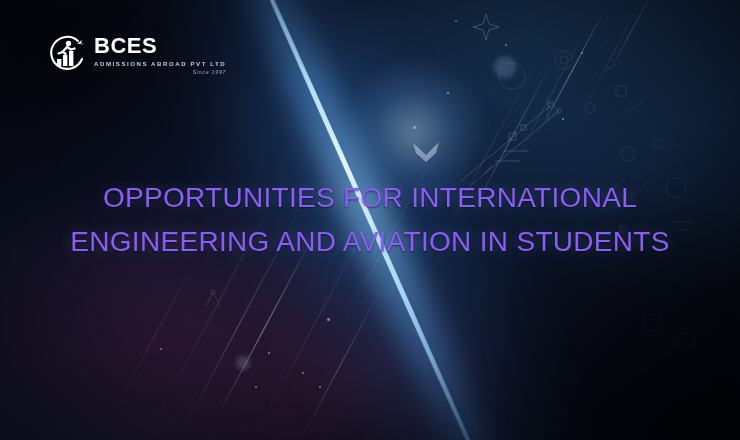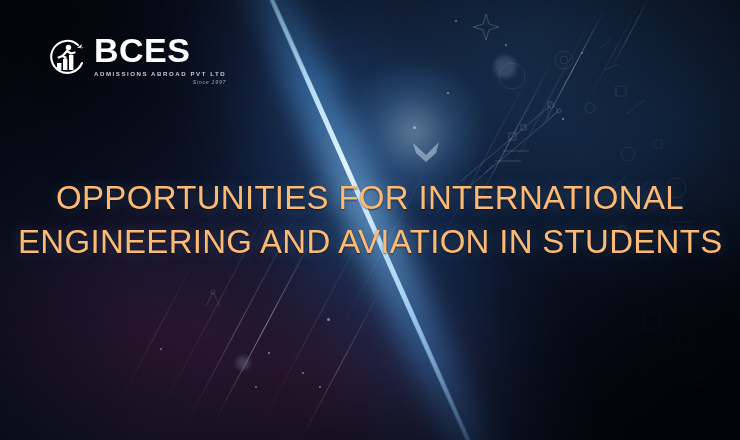--- a/index.html
+++ b/index.html
@@ -160,21 +160,21 @@
     left: 44px;
     top: 33px;
     display: flex;
     align-items: center;
     gap: 6px;
     z-index: 6;
   }
   .logo-mark { width: 44px; height: 44px; flex: none; }
   .logo-text { display: flex; flex-direction: column; justify-content: center; }
   .logo-name {
-    font-size: 34px;
+    font-size: 22px;
     font-weight: 700;
     color: #ffffff;
     letter-spacing: 0.5px;
     line-height: 1;
   }
   .logo-tagline {
     font-size: 6.1px;
     font-weight: 700;
     color: #c3ccdd;
     letter-spacing: 1.55px;
@@ -195,25 +195,25 @@
     position: absolute;
     left: 0;
     right: 0;
     top: 176px;
     z-index: 5;
     text-align: center;
     padding: 0 18px;
     box-sizing: border-box;
   }
   .headline-line {
-    font-size: 33px;
+    font-size: 28px;
     font-weight: 400;
     line-height: 44px;
     letter-spacing: 0.3px;
-    color: #fdba74;
+    color: #8b5cf6;
     text-shadow: 0 0 14px rgba(120,165,225,0.30), 0 1px 2px rgba(0,0,0,0.55);
     white-space: nowrap;
   }
 </style>
 </head>
 <body>
 
 <div id="banner">
 
   <div class="bg-base"></div>

